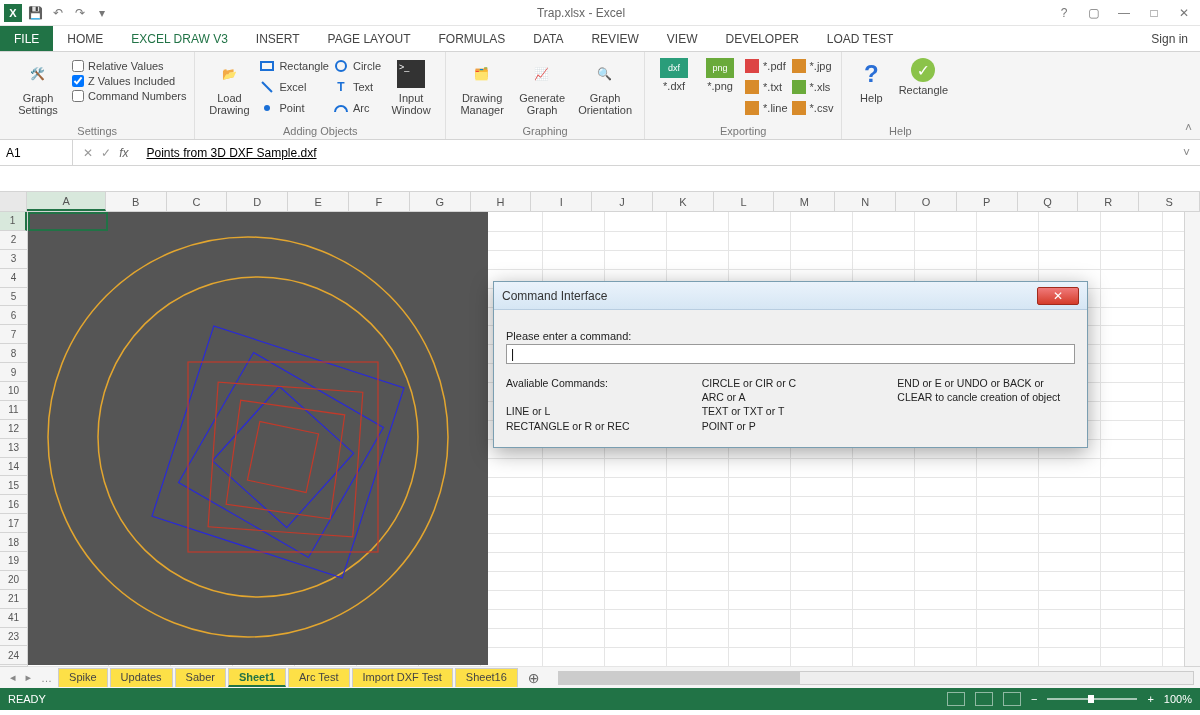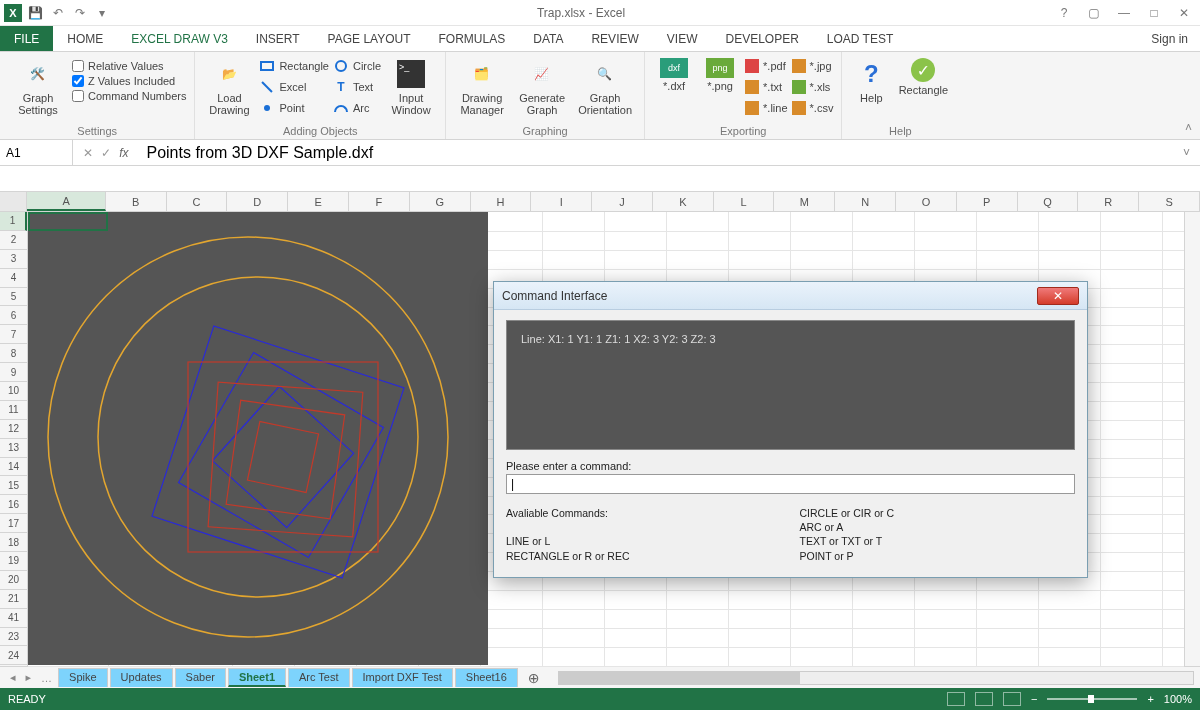--- a/index.html
+++ b/index.html
@@ -35,21 +35,21 @@
 .small-item { display: flex; align-items: center; gap: 4px; font-size: 11px; cursor: pointer; height: 20px; }
 .small-icon { width: 16px; height: 16px; display: inline-flex; align-items: center; justify-content: center; }
 .small-col { display: flex; flex-direction: column; gap: 1px; }
 
 
 .fbar { height: 26px; display: flex; align-items: center; border-bottom: 1px solid #d4d4d4; }
 .namebox { width: 73px; padding: 2px 6px; border-right: 1px solid #d4d4d4; height: 100%; display: flex; align-items: center; }
 .namebox input { border: none; width: 100%; font-size: 12px; outline: none; }
 .fbar-btns { display: flex; gap: 8px; padding: 0 10px; color: #999; align-items: center; height: 100%; border-right: 0; }
 .fx { font-style: italic; color: #666; }
-.formula-input { flex: 1; border: none; padding: 0 8px; font-size: 16px; outline: none; height: 100%; }
+.formula-input { flex: 1; border: none; padding: 0 8px; font-size: 12px; outline: none; height: 100%; text-decoration: underline; }
 
 
 .colhdr { height: 20px; display: flex; background: #f5f5f5; border-bottom: 1px solid #d4d4d4; }
 .corner { width: 28px; border-right: 1px solid #d4d4d4; background: #e8e8e8; }
 .ch { width: 62px; border-right: 1px solid #d4d4d4; text-align: center; font-size: 11px; color: #555; display: flex; align-items: center; justify-content: center; }
 .ch.selA { background: #d8e8dc; border-bottom: 2px solid #217346; width: 80px; }
 
 
 .grid-area { position: relative; height: 454px; display: flex; }
 .rowhdr { width: 28px; background: #f5f5f5; border-right: 1px solid #d4d4d4; }
@@ -70,21 +70,21 @@
 .dlg-body { padding: 10px 12px 14px 12px; }
 .dlg-log { background: #555; color: #ddd; padding: 12px 14px; height: 130px; font-size: 11px; border: 1px solid #888; }
 .dlg-prompt { margin-top: 10px; font-size: 11px; color: #222; }
 .dlg-input { width: 100%; border: 1px solid #999; padding: 3px 4px; font-size: 12px; margin-top: 2px; height: 20px; }
 .dlg-help { display: flex; margin-top: 12px; font-size: 10.5px; color: #222; gap: 18px; }
 .dlg-help-col { flex: 1; line-height: 1.35; }
 
 
 .sheettabs { height: 22px; background: #f5f5f5; border-top: 1px solid #d4d4d4; display: flex; align-items: center; padding: 0 6px; font-size: 11px; gap: 2px; }
 .sheettabs .nav { color: #888; padding: 0 4px; cursor: pointer; }
-.stab { padding: 2px 10px; background: #7dd3fc; border: 1px solid #ccc; border-bottom: none; cursor: pointer; color: #444; }
+.stab { padding: 2px 10px; background: #fde047; border: 1px solid #ccc; border-bottom: none; cursor: pointer; color: #444; }
 .stab.active { border-bottom: 2px solid #217346; color: #217346; font-weight: 600; }
 .sheettabs .plus { padding: 0 8px; cursor: pointer; color: #666; font-size: 14px; }
 .sheettabs .hscroll { margin-left: 8px; flex: 1; height: 14px; background: #eee; border: 1px solid #ccc; position: relative; }
 .sheettabs .hthumb { position: absolute; left: 0; top: 0; bottom: 0; width: 38%; background: #ccc; }
 
 
 .statusbar { height: 22px; background: #217346; color: #fff; display: flex; align-items: center; padding: 0 8px; font-size: 11px; }
 .statusbar .right { margin-left: auto; display: flex; align-items: center; gap: 10px; }
 .statusbar .viewbtn { width: 18px; height: 14px; border: 1px solid rgba(255,255,255,0.5); }
 .statusbar .slider { width: 90px; height: 2px; background: rgba(255,255,255,0.6); position: relative; }
@@ -432,30 +432,30 @@
   </div>
   <div style="width:16px;background:#f5f5f5;border-left:1px solid #d4d4d4"></div>
 </div>
 
 <div class="dialog">
   <div class="dlg-title">
     <span>Command Interface</span>
     <div class="dlg-close">✕</div>
   </div>
   <div class="dlg-body">
-    <div class="dlg-log">Line: X1: 1 Y1: 1 Z1: 1 X2: 3 Y2: 3 Z2: 3</div>
     <div class="dlg-prompt">Please enter a command:</div>
     <input class="dlg-input" value="|" style="">
     <div class="dlg-help">
       <div class="dlg-help-col"><div>Avaliable Commands:</div><br><div style="white-space:pre-line">LINE or L
 RECTANGLE or R or REC</div></div>
       <div class="dlg-help-col" style="white-space:pre-line">CIRCLE or CIR or C
 ARC or A
 TEXT or TXT or T
 POINT or P</div>
+      <div class="dlg-help-col">END or E or UNDO or BACK or CLEAR to cancle creation of object</div>
     </div>
   </div>
 </div>
 
 <div class="sheettabs">
   <span class="nav">◂</span>
   <span class="nav">▸</span>
   <span class="nav">…</span>
   <div id="sheet-tab-list" style="display:flex;gap:2px">
       <div class="stab">Spike</div>

